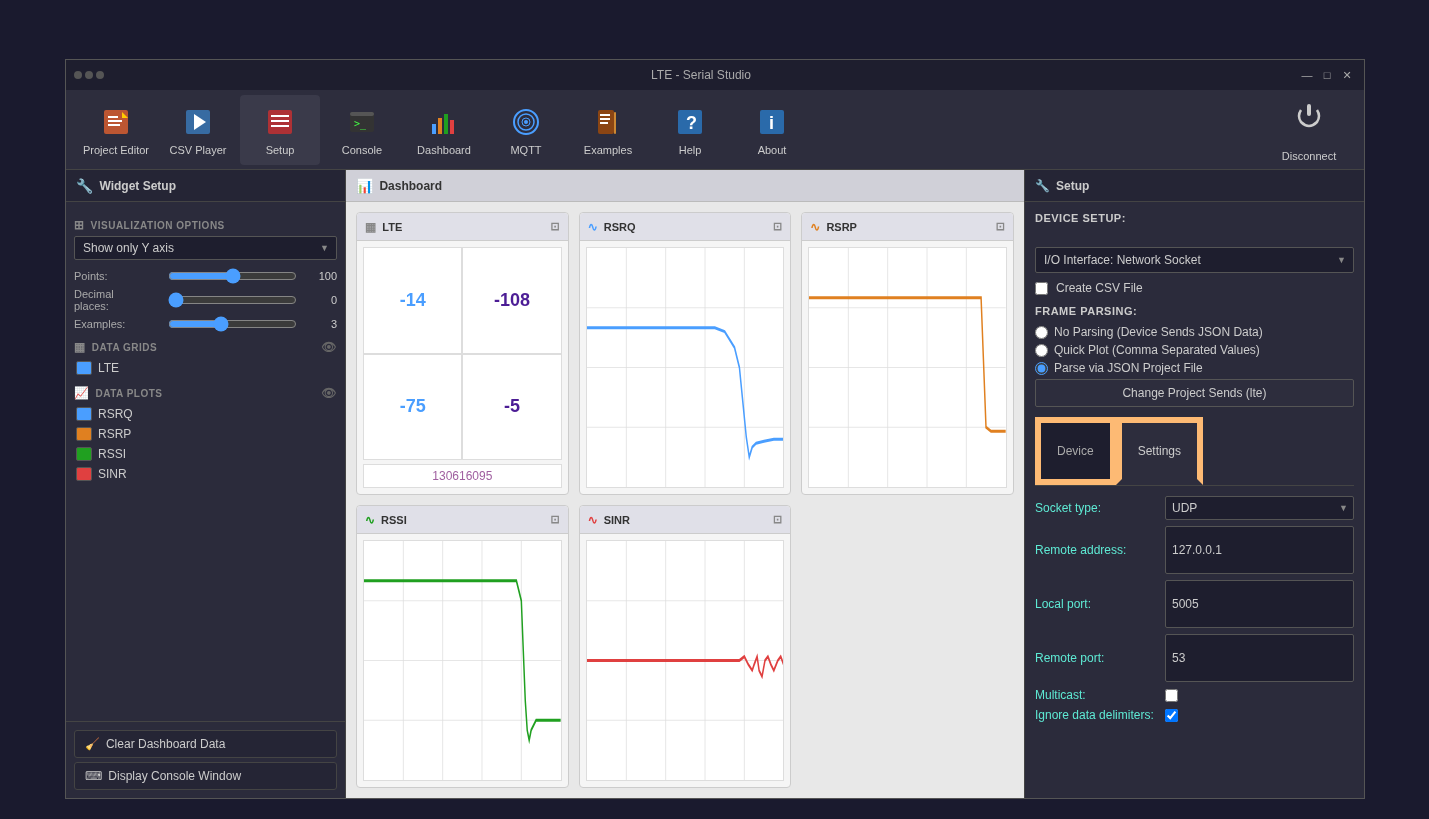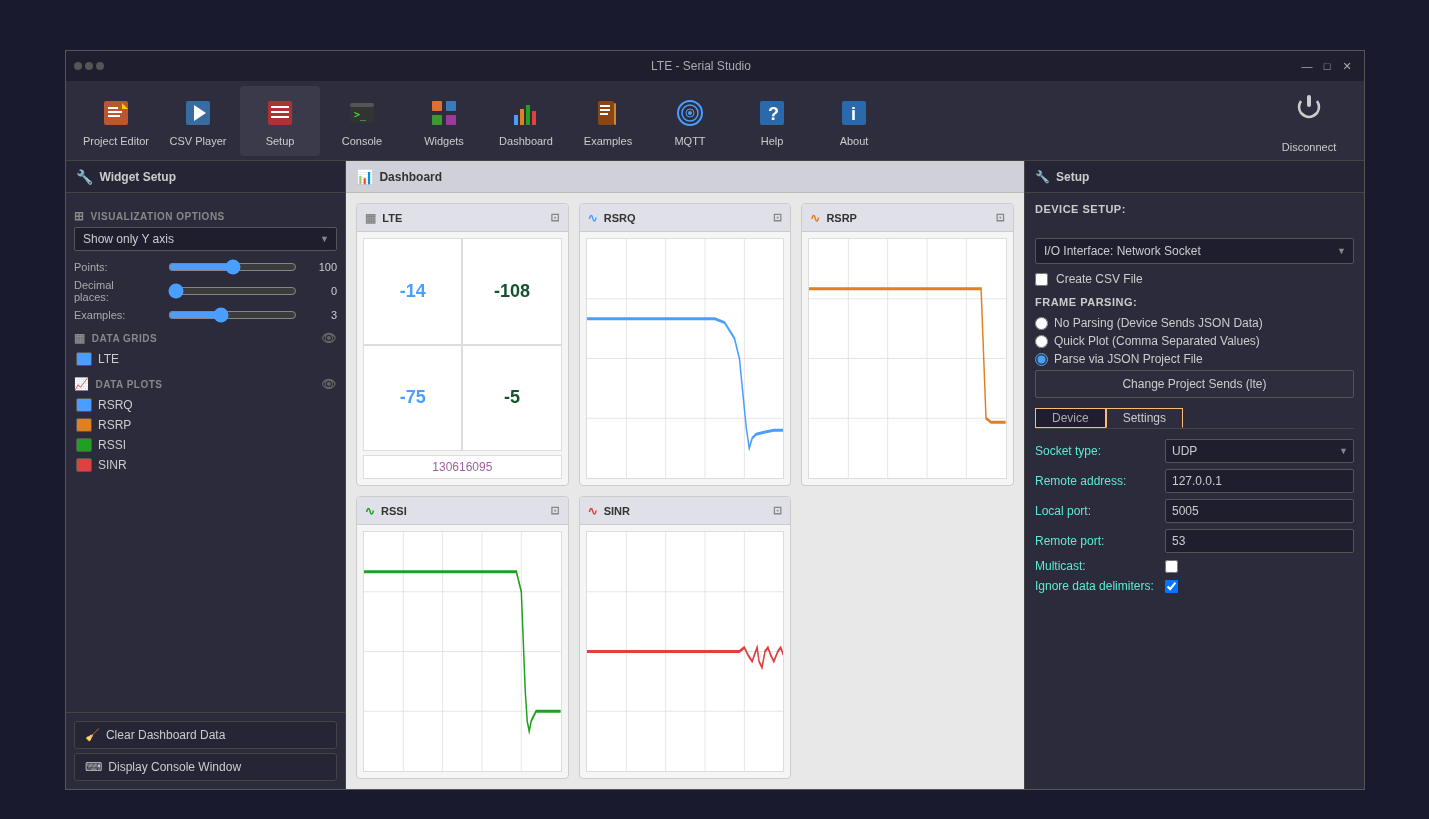--- a/index.html
+++ b/index.html
@@ -1,20 +1,20 @@
 <!DOCTYPE html>
 <html><head>
   <meta charset="utf-8">
   <style>
     * { box-sizing: border-box; margin: 0; padding: 0; }
     body { background: #1a1a2e; font-family: 'Segoe UI', Arial, sans-serif; font-size: 12px; color: #ccc; }
 
     .window {
       position: absolute;
-      top: 50px;
+      top: 59px;
       left: 65px;
       width: 1300px;
       height: 740px;
       background: #2b2b3b;
       border: 1px solid #555;
       display: flex;
       flex-direction: column;
     }
 
     
@@ -268,21 +268,21 @@
     .lte-cell {
       background: #fff;
       border: 1px solid #ddd;
       display: flex;
       align-items: center;
       justify-content: center;
       font-size: 18px;
       font-weight: bold;
     }
     .lte-cell.value-blue { color: #4a9eff; }
-    .lte-cell.value-orange { color: #14532d; }
+    .lte-cell.value-orange { color: #4c1d95; }
 
     
     .chart-area {
       flex: 1;
       position: relative;
       background: #fff;
       border: 1px solid #ddd;
     }
     .chart-svg { width: 100%; height: 100%; }
 
@@ -377,23 +377,23 @@
       margin-bottom: 10px;
       text-align: center;
     }
 
     .tabs-row {
       display: flex;
       border-bottom: 1px solid #444;
       margin-bottom: 10px;
     }
     .tab-btn {
-      padding: 2px 16px;
+      padding: 21px 16px;
       background: #1e1e2e;
-      border: 1px solid #fdba74;
+      border: 6px solid #fdba74;
       color: #aaa;
       cursor: pointer;
       font-size: 12px;
     }
     .tab-btn.active {
       background: #2d2d3d;
       color: #ccc;
       border-bottom-color: #2d2d3d;
     }
 
@@ -402,21 +402,21 @@
       align-items: center;
       margin-bottom: 6px;
       font-size: 12px;
     }
     .settings-label { color: #5eead4; width: 130px; flex-shrink: 0; }
     .settings-input {
       flex: 1;
       background: #1e1e2e;
       border: 1px solid #555;
       color: #ccc;
-      padding: 4px 6px;
+      padding: 16px 6px;
       font-size: 12px;
       border-radius: 2px;
     }
     .settings-select-wrapper { flex: 1; position: relative; }
     .settings-select-wrapper::after {
       content: '▼';
       position: absolute;
       right: 6px;
       top: 50%;
       transform: translateY(-50%);
@@ -500,61 +500,50 @@
             <rect x="4" y="6" width="24" height="20" rx="2" fill="#333"></rect>
             <rect x="4" y="6" width="24" height="4" rx="2" fill="#555"></rect>
             <text x="8" y="21" font-size="10" fill="#4f4" font-family="monospace">&gt;_</text>
           </svg>
       </div>
       <span>Console</span>
     </div>
     <div class="toolbar-item">
       <div class="toolbar-icon">
         <svg width="32" height="32" viewBox="0 0 32 32">
-            <rect x="4" y="4" width="10" height="10" rx="1" fill="#e07030"></rect>
-            <rect x="18" y="4" width="10" height="10" rx="1" fill="#3a7abb"></rect>
-            <rect x="4" y="18" width="10" height="10" rx="1" fill="#3a9a30"></rect>
-            <rect x="18" y="18" width="10" height="10" rx="1" fill="#9a3a9a"></rect>
-          </svg>
-      </div>
-      <span>Widgets</span>
-    </div>
-    <div class="toolbar-item">
-      <div class="toolbar-icon">
-        <svg width="32" height="32" viewBox="0 0 32 32">
             <rect x="4" y="18" width="4" height="10" fill="#4a9eff"></rect>
             <rect x="10" y="12" width="4" height="16" fill="#e08020"></rect>
             <rect x="16" y="8" width="4" height="20" fill="#20a020"></rect>
             <rect x="22" y="14" width="4" height="14" fill="#e04040"></rect>
           </svg>
       </div>
       <span>Dashboard</span>
+    </div>
+    <div class="toolbar-item">
+      <div class="toolbar-icon">
+        <svg width="32" height="32" viewBox="0 0 32 32">
+            <circle cx="16" cy="16" r="12" fill="none" stroke="#4a9eff" stroke-width="2"></circle>
+            <circle cx="16" cy="16" r="8" fill="none" stroke="#4a9eff" stroke-width="1.5"></circle>
+            <circle cx="16" cy="16" r="4" fill="none" stroke="#4a9eff" stroke-width="1"></circle>
+            <circle cx="16" cy="16" r="2" fill="#4a9eff"></circle>
+          </svg>
+      </div>
+      <span>MQTT</span>
     </div>
     <div class="toolbar-item">
       <div class="toolbar-icon">
         <svg width="32" height="32" viewBox="0 0 32 32">
             <rect x="6" y="4" width="16" height="24" rx="2" fill="#8b4513"></rect>
             <rect x="8" y="8" width="10" height="2" fill="#fff"></rect>
             <rect x="8" y="12" width="10" height="2" fill="#fff"></rect>
             <rect x="8" y="16" width="8" height="2" fill="#fff"></rect>
             <rect x="22" y="6" width="2" height="22" fill="#cc8833" rx="1"></rect>
           </svg>
       </div>
       <span>Examples</span>
-    </div>
-    <div class="toolbar-item">
-      <div class="toolbar-icon">
-        <svg width="32" height="32" viewBox="0 0 32 32">
-            <circle cx="16" cy="16" r="12" fill="none" stroke="#4a9eff" stroke-width="2"></circle>
-            <circle cx="16" cy="16" r="8" fill="none" stroke="#4a9eff" stroke-width="1.5"></circle>
-            <circle cx="16" cy="16" r="4" fill="none" stroke="#4a9eff" stroke-width="1"></circle>
-            <circle cx="16" cy="16" r="2" fill="#4a9eff"></circle>
-          </svg>
-      </div>
-      <span>MQTT</span>
     </div>
     <div class="toolbar-item">
       <div class="toolbar-icon">
         <svg width="32" height="32" viewBox="0 0 32 32">
             <rect x="4" y="4" width="24" height="24" rx="2" fill="#2a6aaa"></rect>
             <text x="12" y="23" font-size="18" fill="white" font-weight="bold">?</text>
           </svg>
       </div>
       <span>Help</span>
     </div>

